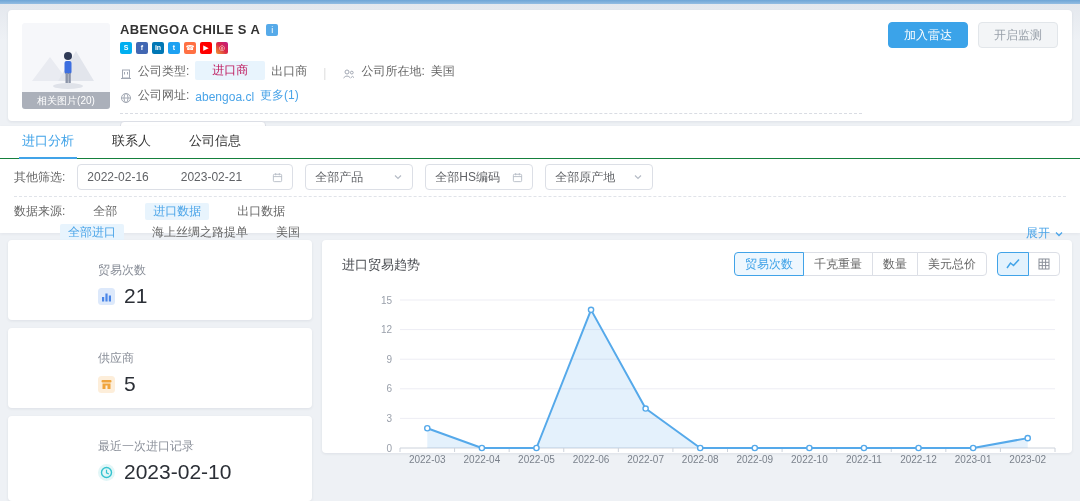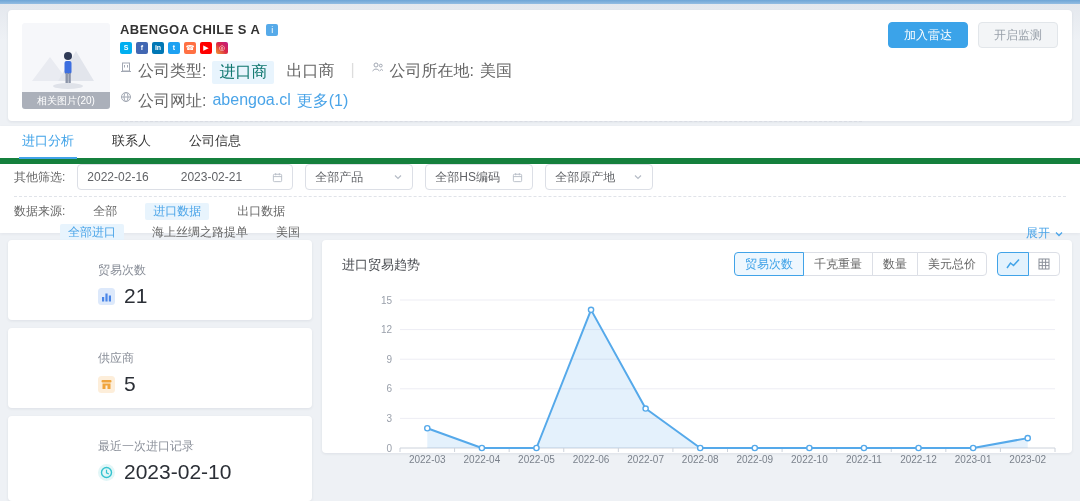--- a/index.html
+++ b/index.html
@@ -14,35 +14,35 @@
   .photo-label{position:absolute;left:0;right:0;bottom:0;height:17px;background:rgba(150,156,168,.78);color:#fff;font-size:10px;line-height:17px;text-align:center}
   .cinfo{position:absolute;left:112px;top:12px;right:210px}
   .name-row{display:flex;align-items:center}
   .cname{font-size:13px;font-weight:700;color:#333;letter-spacing:.4px}
   .badge{display:inline-block;width:12px;height:12px;background:#56aae9;border-radius:2px;color:#fff;font-size:9px;line-height:12px;text-align:center;margin-left:6px;cursor:pointer}
   .social{margin-top:5px;display:flex;gap:4px}
   .si{width:12px;height:12px;border-radius:2px;color:#fff;font-size:7px;line-height:12px;text-align:center;font-weight:700;cursor:pointer}
   .si.skype{background:#00aff0}.si.facebook{background:#4267b2}.si.linkedin{background:#0077b5}
   .si.twitter{background:#1da1f2}.si.phone{background:#ff7043}.si.youtube{background:#f00}
   .si.instagram{background:linear-gradient(45deg,#f09433,#e6683c,#dc2743,#cc2366,#bc1888)}
-  .meta{margin-top:7px;font-size:16px;color:#666;display:flex;align-items:flex-start;gap:6px;white-space:nowrap}
-  .tag{background:#e8f4fd;color:#0f766e;padding:1px 7px;border-radius:2px}
-  .plain-opt{color:#666;margin-left:6px}
+  .meta{margin-top:7px;font-size:12px;color:#666;display:flex;align-items:flex-end;gap:6px;white-space:nowrap}
+  .tag{background:#e8f4fd;color:#be185d;padding:1px 17px;border-radius:2px}
+  .plain-opt{color:#666;margin-left:0}
   .sep{color:#ddd;margin:0 10px}
   .link{color:#4aa4e8;cursor:pointer}
   .dotline{border-top:1px dashed #d9dce3;margin-top:9px}
   .similar{margin-top:7px;width:128px;height:22px;border:1px solid #dcdfe6;border-radius:4px;display:flex;align-items:center;justify-content:space-between;padding:0 8px;font-size:12px;color:#666;cursor:pointer;background:#fff}
   .actions{position:absolute;right:14px;top:12px;display:flex;gap:10px}
   .btn{font-size:12px;padding:5px 15px;border-radius:4px;cursor:pointer;line-height:14px}
   .btn-primary{background:#3ba3e9;color:#fff;border:1px solid #3ba3e9}
   .btn-default{background:#f3f5f7;color:#98a0aa;border:1px solid #e2e6ea}
 
   
   .band{position:absolute;left:0;top:126px;width:1080px;height:107px;background:#fff;box-shadow:0 1px 3px rgba(30,40,60,.06)}
-  .tabbar{height:32px;border-bottom:6px solid #15803d;display:flex;gap:38px;padding-left:22px}
+  .tabbar{height:32px;border-bottom:1px solid #15803d;display:flex;gap:38px;padding-left:22px}
   .tab{font-size:13px;color:#333;line-height:30px;position:relative;cursor:pointer}
   .tab.active{color:#41a3e8}
   .tab.active:after{content:"";position:absolute;left:-3px;right:-3px;bottom:-1px;height:2px;background:#41a3e8}
   .filterrow{position:absolute;top:38px;left:14px;display:flex;align-items:center;gap:12px;font-size:12px;color:#666}
   .fbox{height:24px;border:1px solid #dcdfe6;border-radius:4px;display:flex;align-items:center;padding:0 9px;gap:8px;color:#606266;background:#fff;cursor:pointer}
   .datebox{width:196px}
   .datebox .gap{width:16px}
   .datebox .icon-right{margin-left:auto}
   .sel{width:88px;justify-content:space-between}
   .dot2{position:absolute;top:70px;left:14px;right:14px;border-top:1px dashed #e0e3e9}

